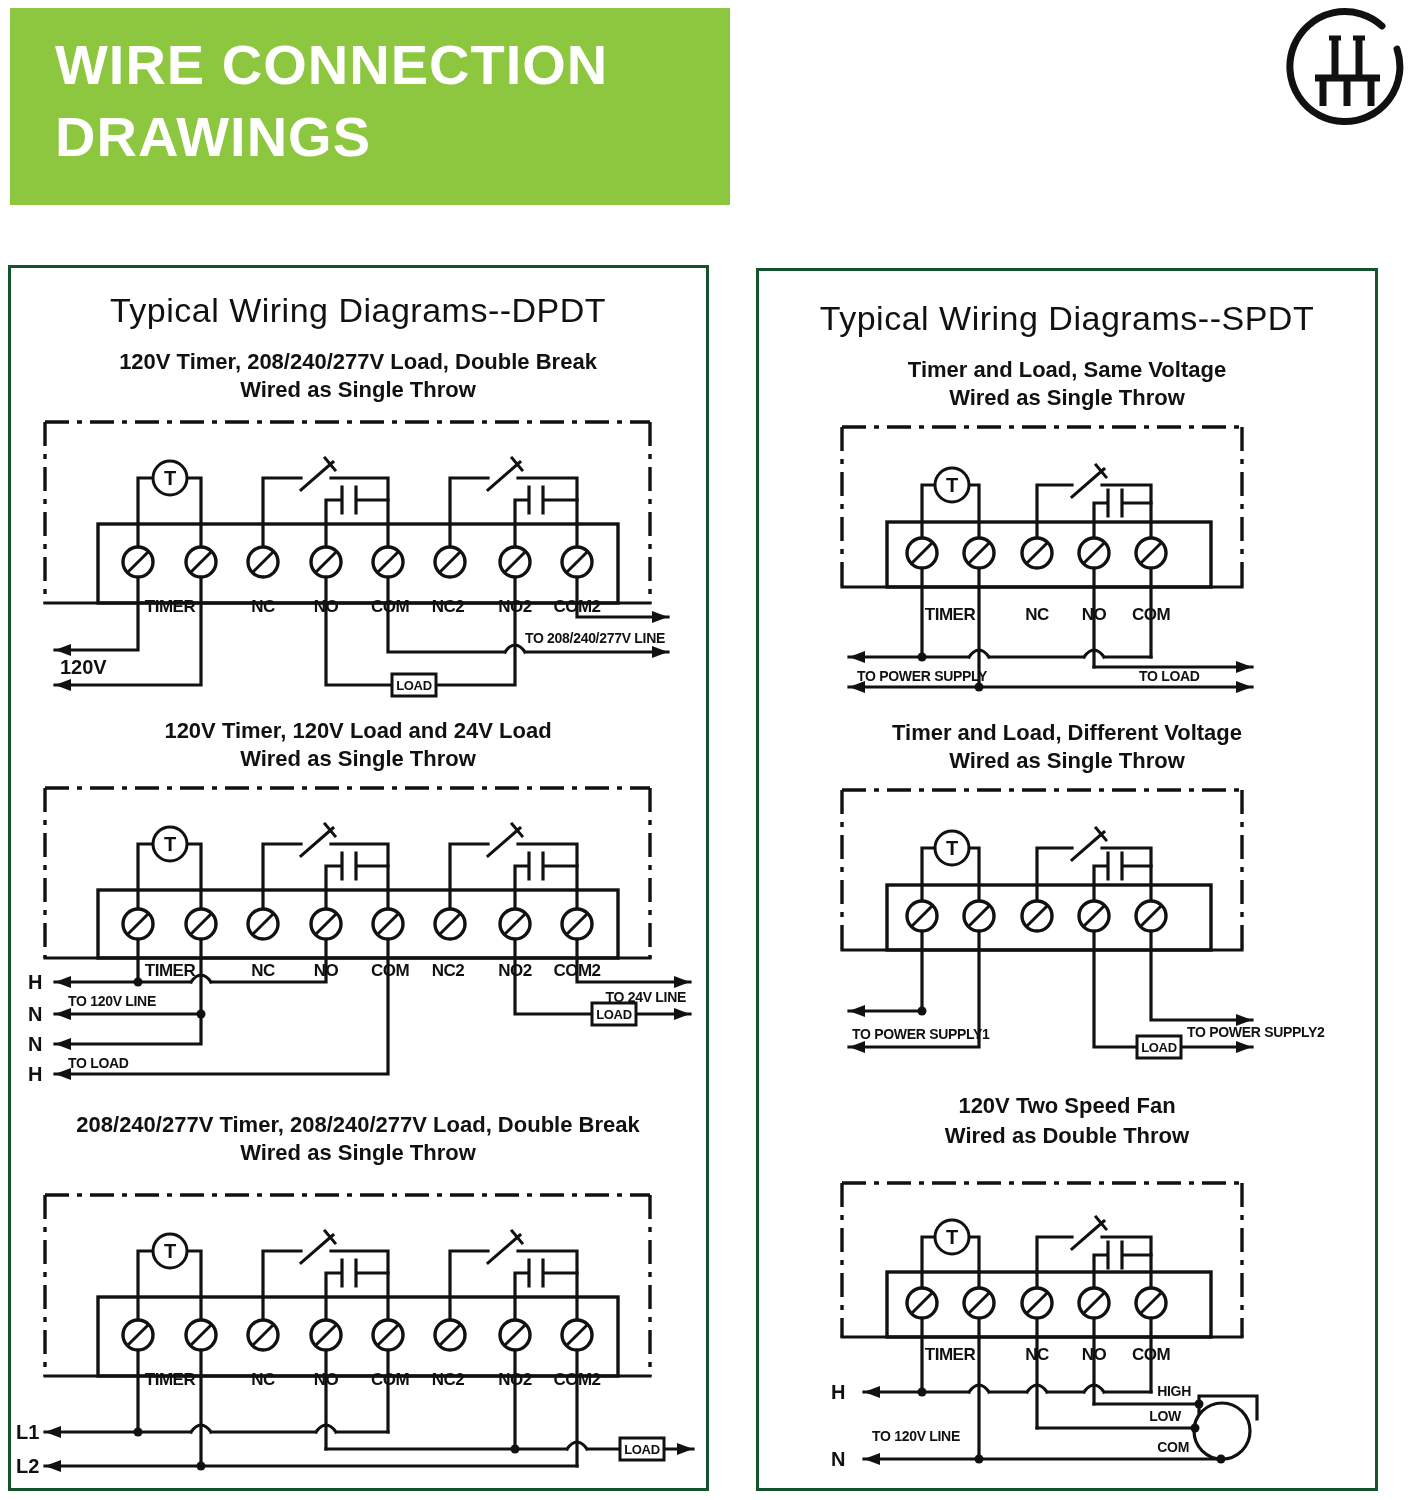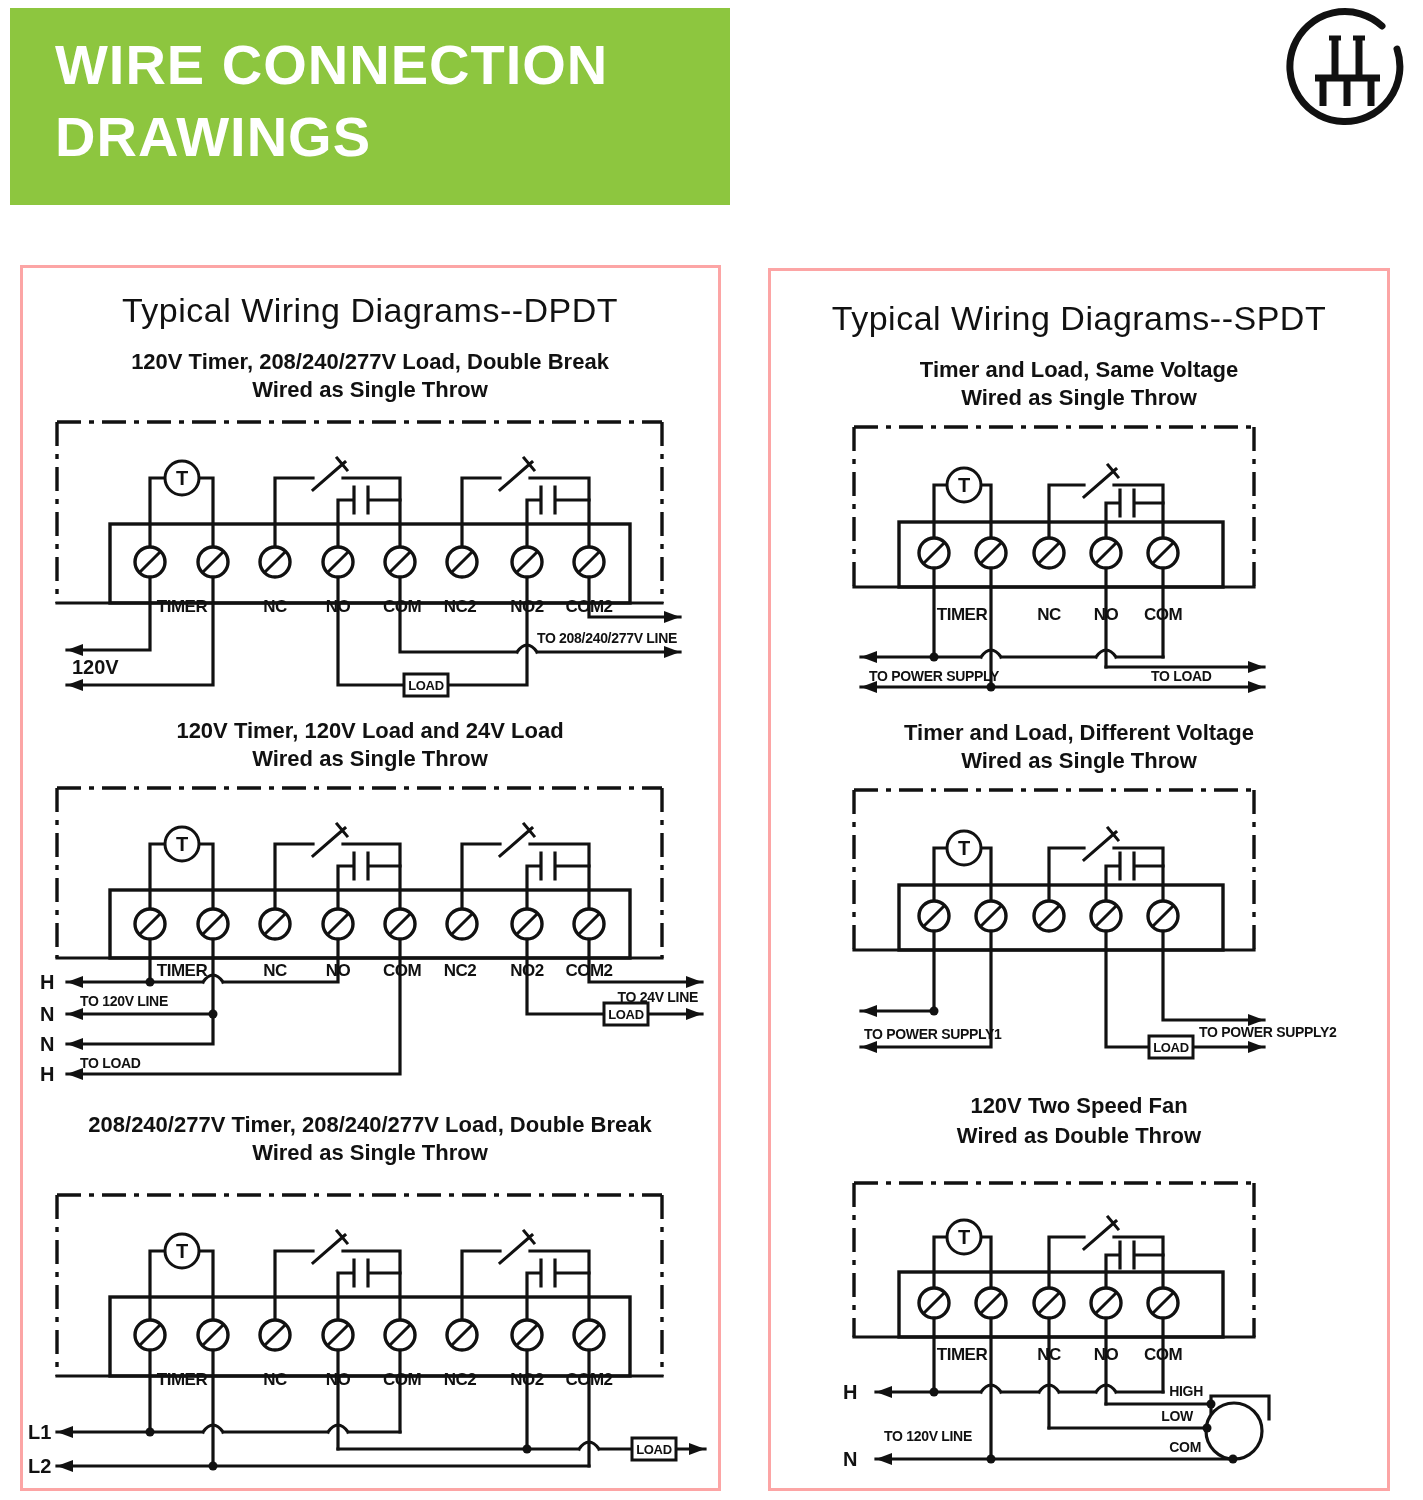--- a/index.html
+++ b/index.html
@@ -2,21 +2,21 @@
 <html><head>
 <meta charset="utf-8">
 <style>
   html,body{margin:0;padding:0;background:#fff;}
   #page{position:relative;width:1423px;height:1500px;background:#ffffff;overflow:hidden;
         font-family:"Liberation Sans",sans-serif;}
   #banner{position:absolute;left:10px;top:8px;width:720px;height:197px;background:#8dc63f;}
   #banner .line{position:absolute;left:45px;color:#ffffff;font-weight:bold;font-size:56px;
         letter-spacing:1px;font-family:"Liberation Sans",sans-serif;}
   #banner .l1{top:24px;} #banner .l2{top:96px;}
-  .panel{position:absolute;border:3px solid #fca5a5;background:#fff;margin-left:12px;}
+  .panel{position:absolute;border:3px solid #14532d;background:#fff;}
   #panel-left{left:8px;top:265px;width:695px;height:1220px;}
   #panel-right{left:756px;top:268px;width:616px;height:1217px;}
   .panel svg{position:absolute;left:0;top:0;width:100%;height:100%;}
   
   .w{stroke:#111;stroke-width:3.2;fill:none;stroke-linecap:square;}
   .thin{stroke-width:3;}
   .dash{stroke:#111;stroke-width:3.4;fill:none;stroke-dasharray:24 8 5 8;}
   .term{fill:#fff;stroke:#111;stroke-width:3.4;}
   .dot{fill:#111;stroke:none;}
   .arr{fill:#111;stroke:none;}

